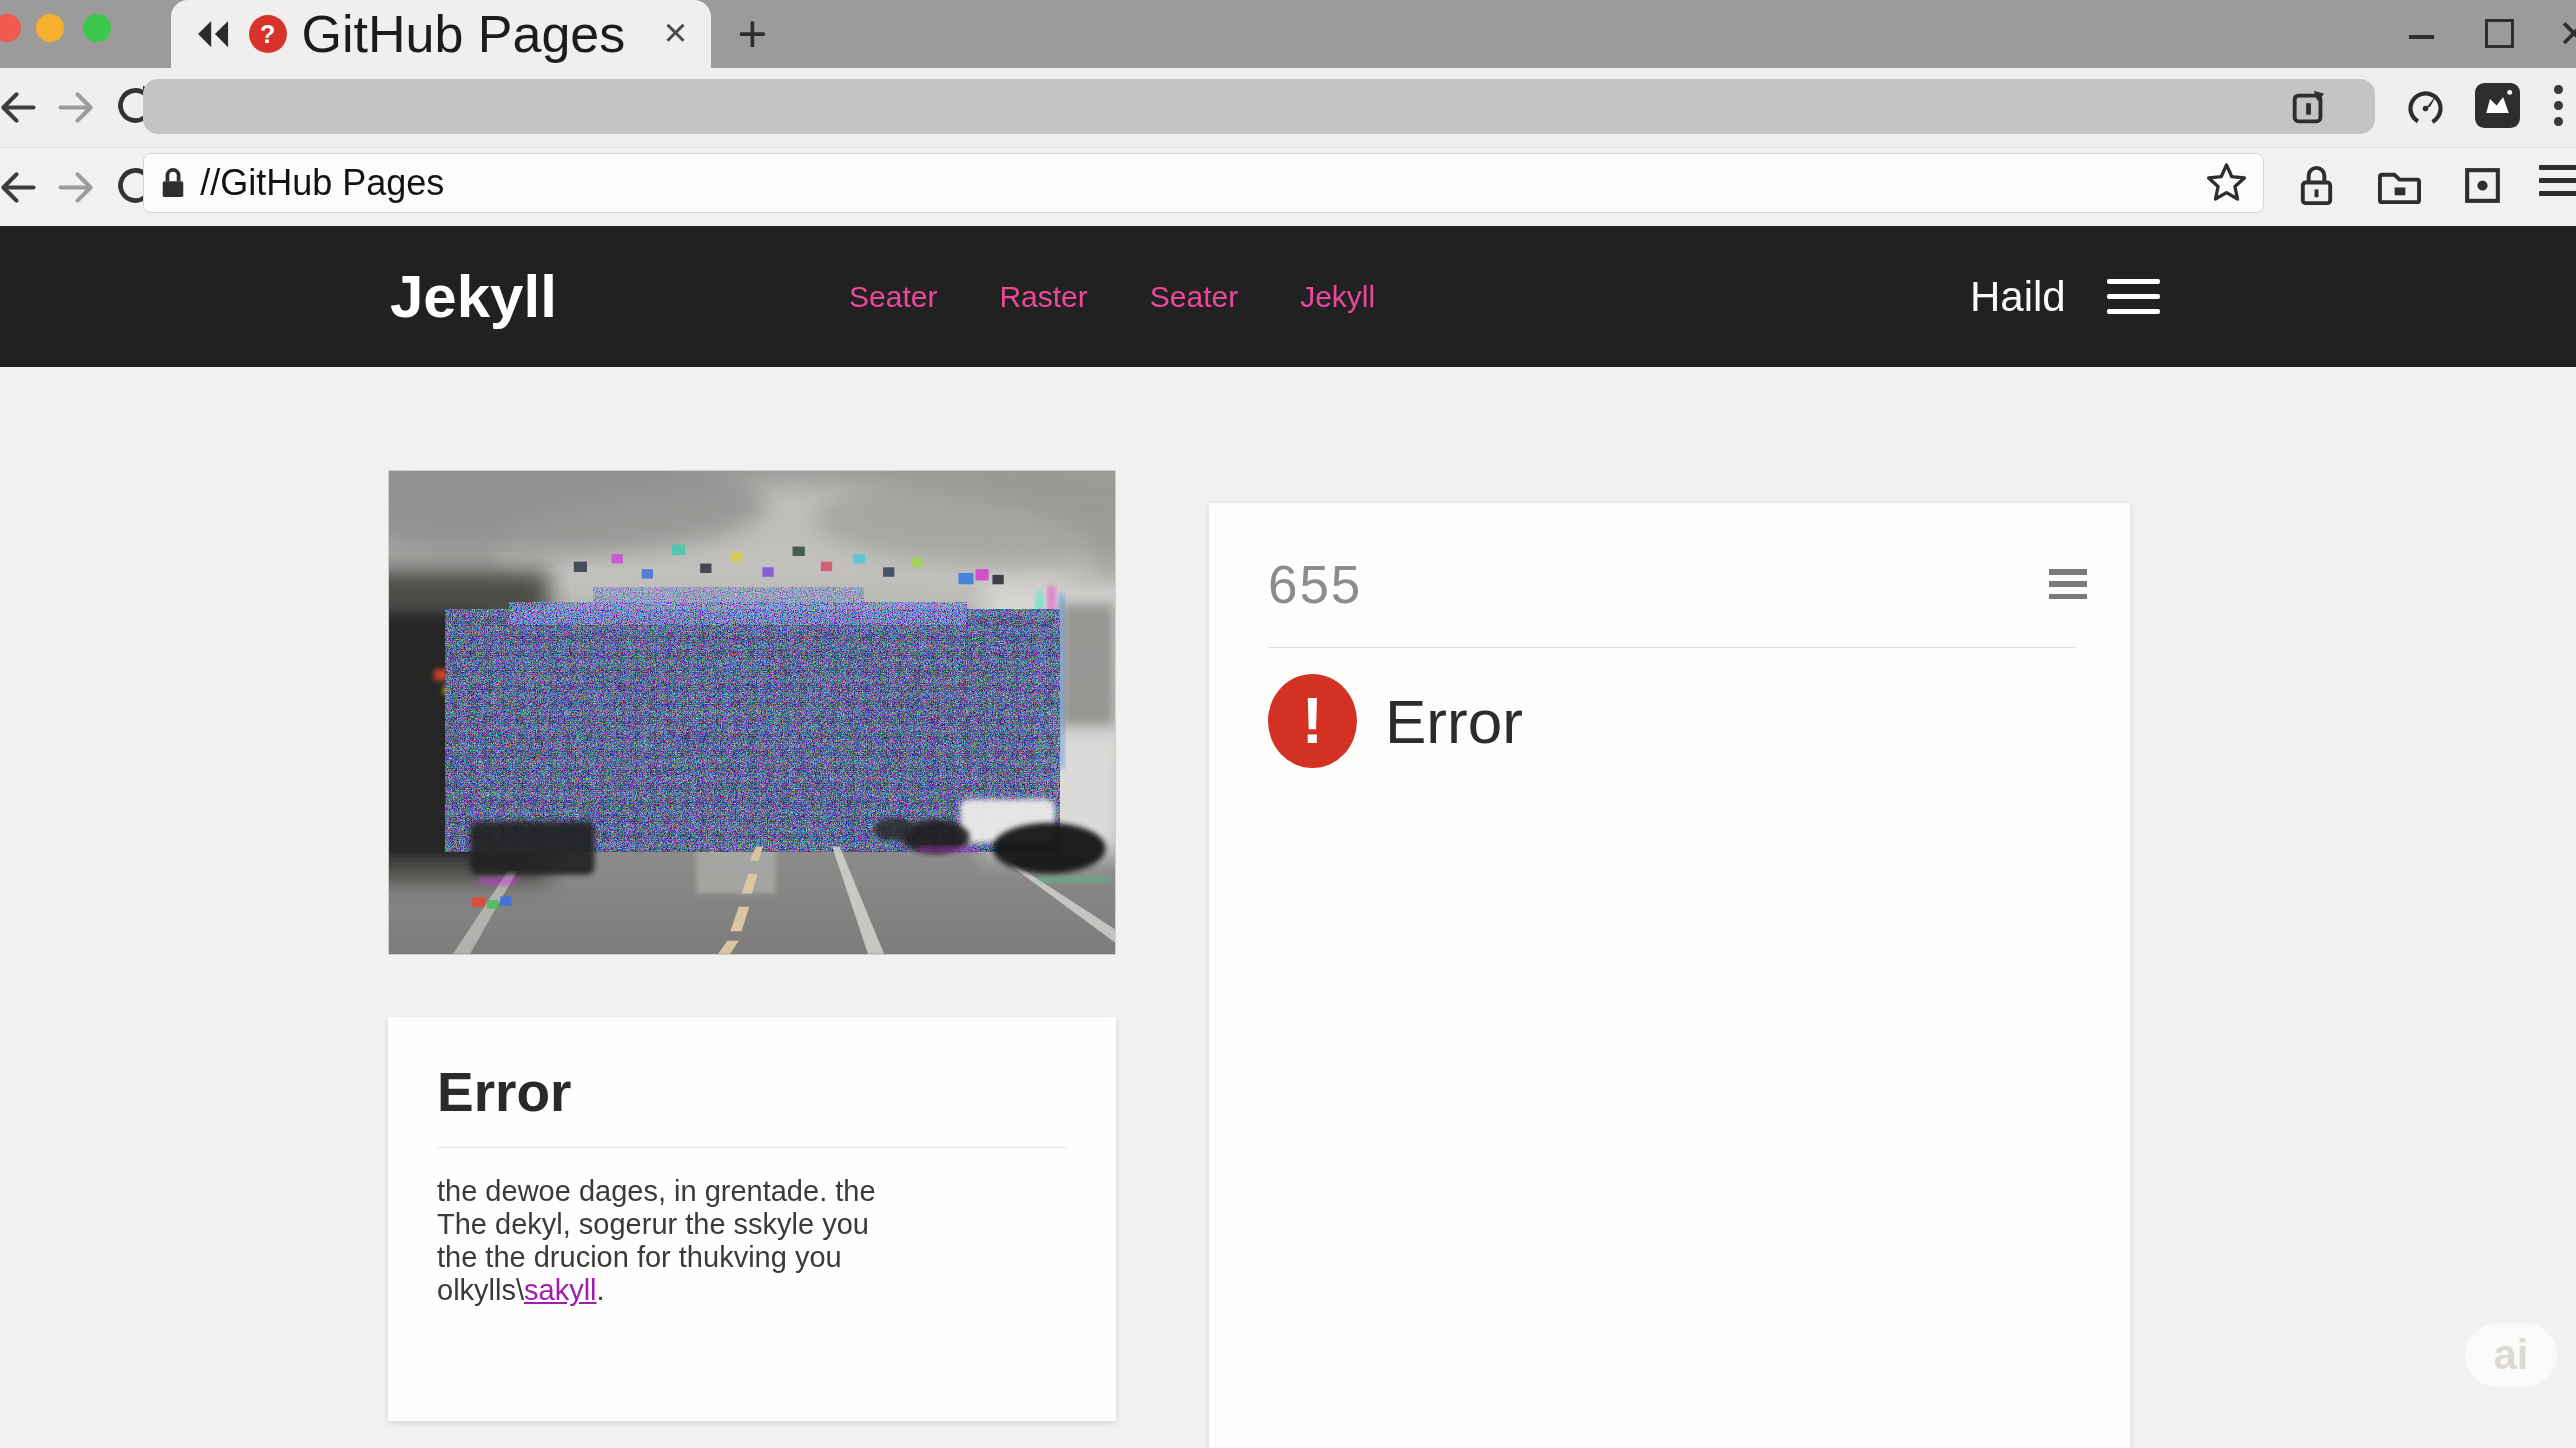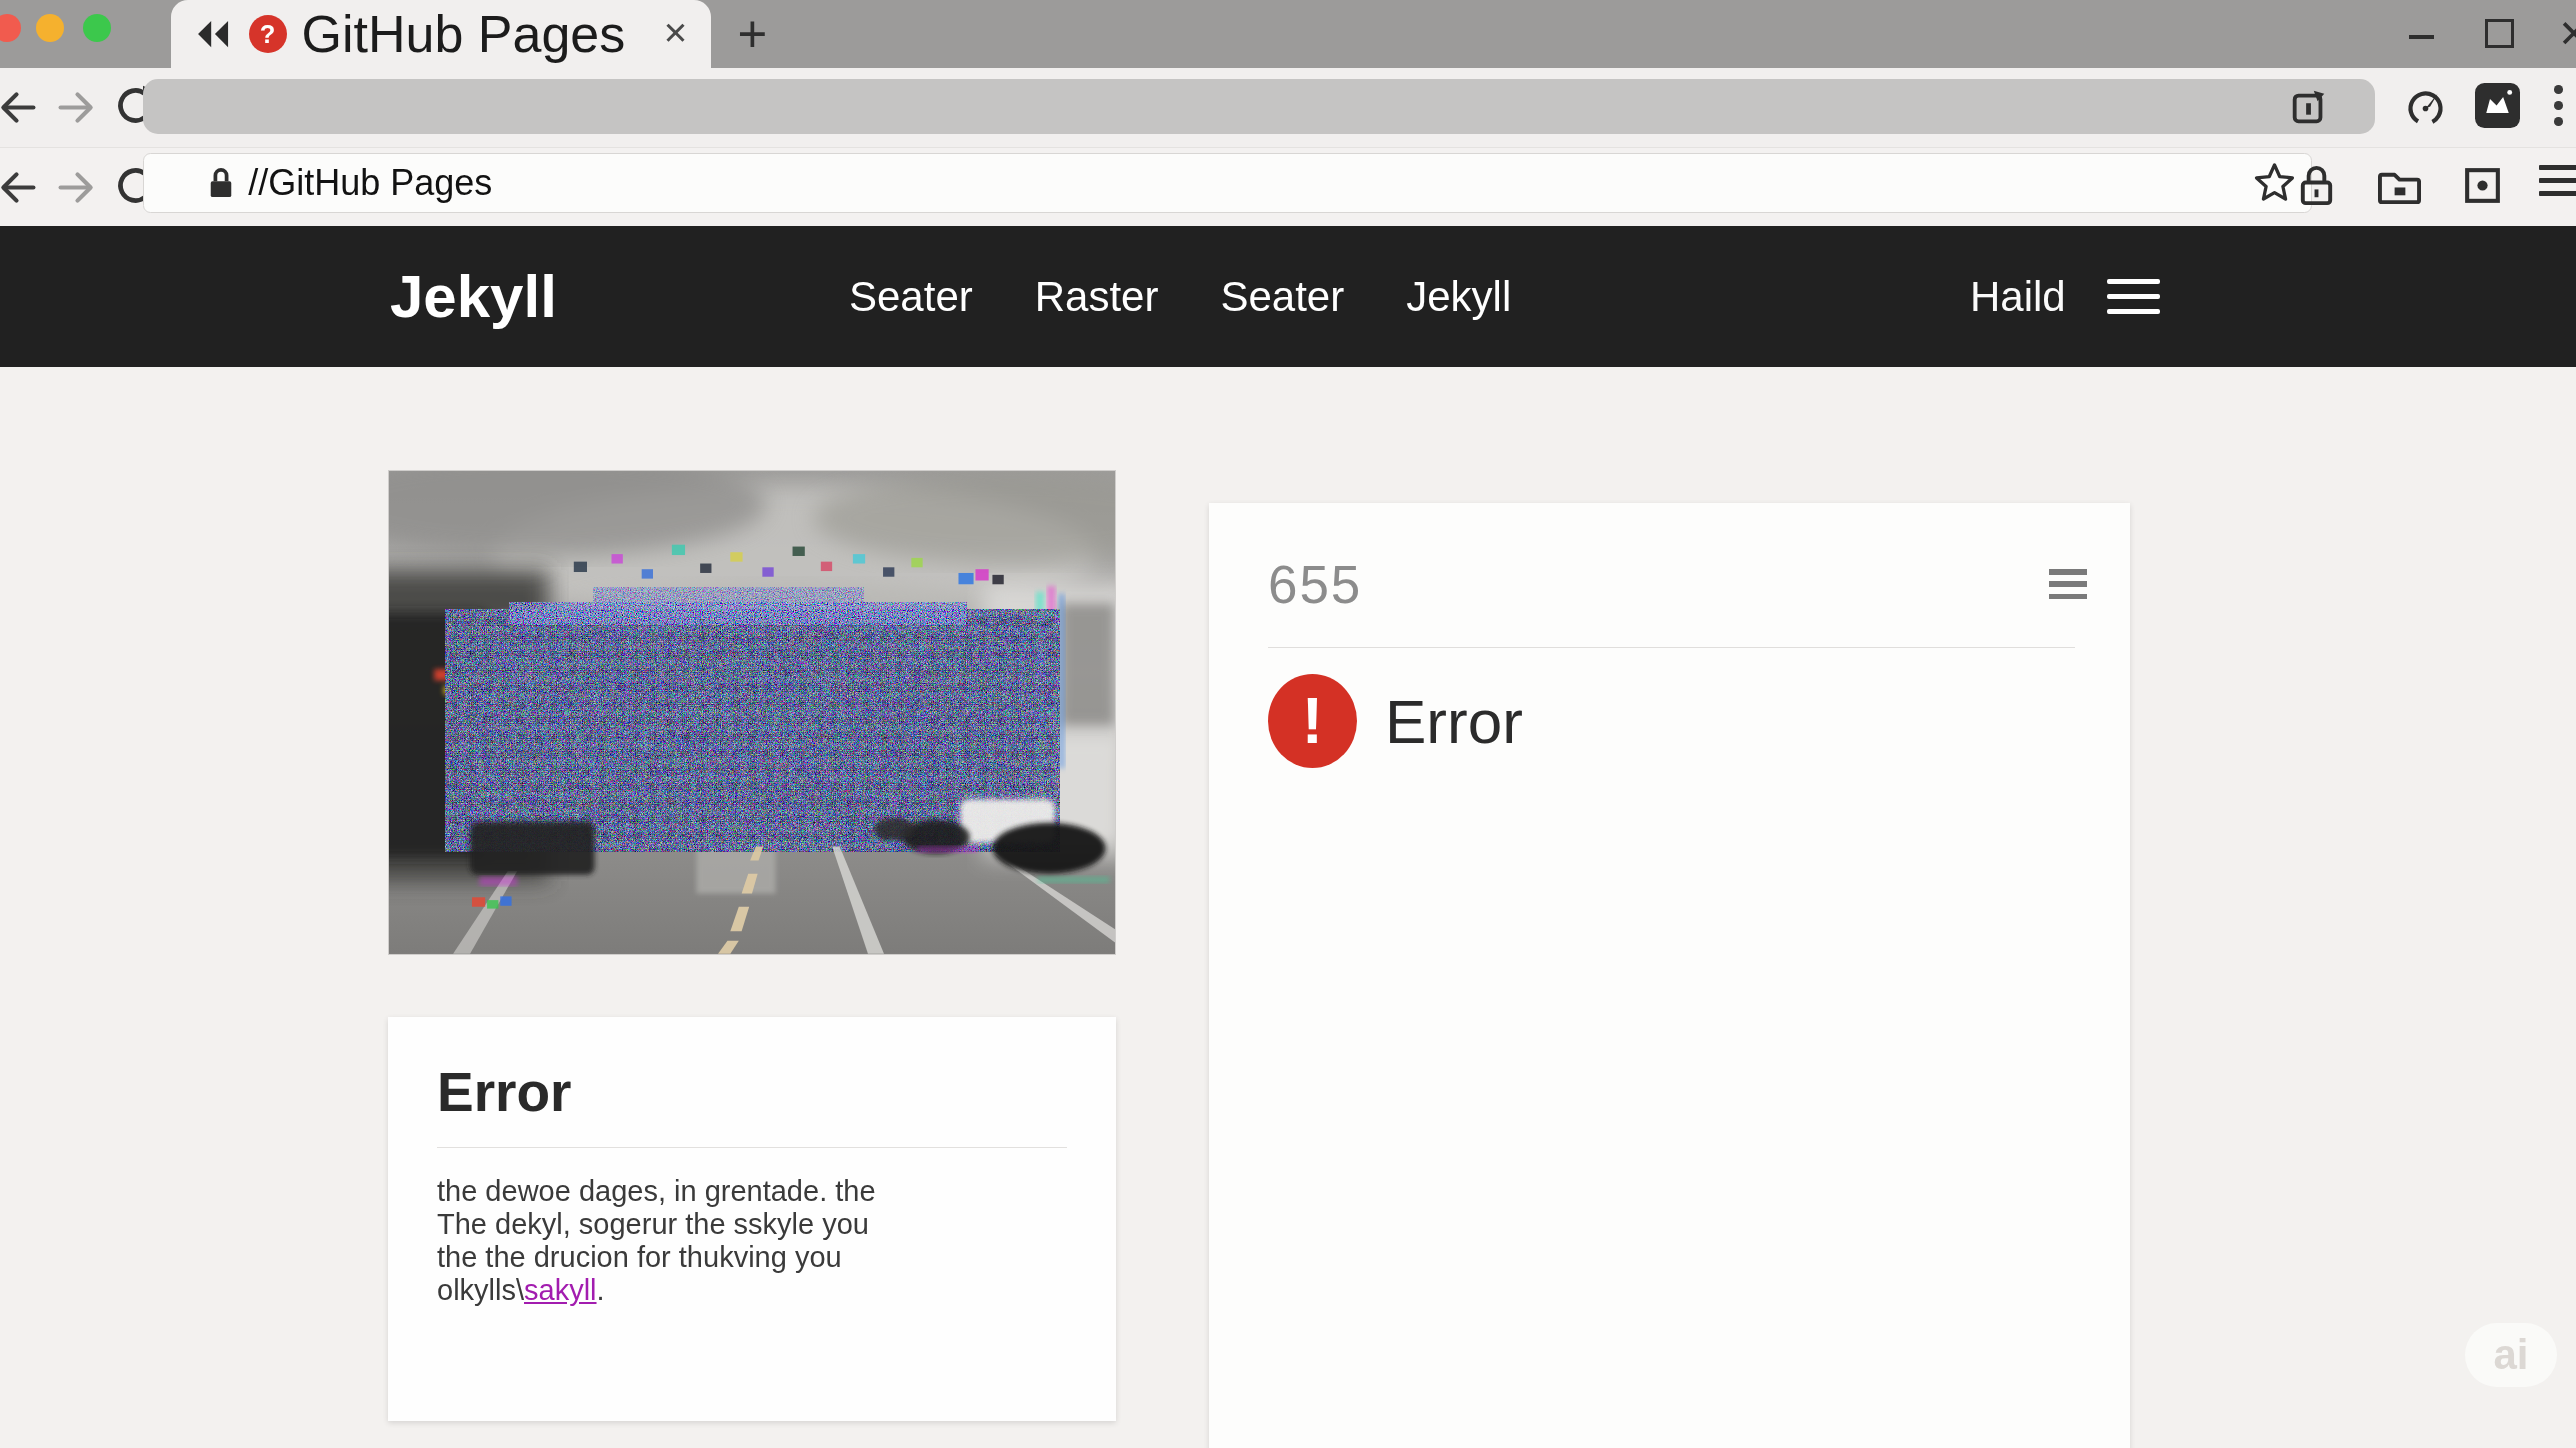--- a/index.html
+++ b/index.html
@@ -20,32 +20,32 @@
   .newtab{position:absolute;left:724px;top:0;height:68px;width:57px;font-size:51px;font-weight:300;color:#2e2e2e;display:flex;align-items:center;justify-content:center;}
   .winmin{position:absolute;left:2409px;top:35px;width:24.5px;height:3.8px;background:#2e2e2e;}
   .winmax{position:absolute;left:2485px;top:19px;width:22.6px;height:22.6px;border:3.8px solid #2e2e2e;}
   .winclose{position:absolute;left:2558px;top:0;height:68px;width:42px;font-size:38px;color:#2e2e2e;display:flex;align-items:center;}
 
   
   .toolbar1{position:absolute;left:0;top:68px;width:2576px;height:79px;background:#f1efee;}
   .toolbar2{position:absolute;left:0;top:147px;width:2576px;height:79px;background:#f3f1f0;border-top:0.9px solid #e4e2e0;}
   .navbtn{position:absolute;width:45px;height:45px;}
   .omni1{position:absolute;left:143px;top:11.3px;width:2232px;height:55px;border-radius:15px;background:#c5c4c3;}
-  .omni2{position:absolute;left:143px;top:4.7px;width:2119px;height:58px;border-radius:7.5px;background:#fcfcfb;border:1.9px solid #d8d6d4;display:flex;align-items:center;padding-left:48px;}
+  .omni2{position:absolute;left:143px;top:4.7px;width:2119px;height:58px;border-radius:7.5px;background:#fcfcfb;border:1.9px solid #d8d6d4;display:flex;align-items:center;}
   .omni2 .lockicon{margin-left:15px;}
   .omni2 .url{margin-left:13.2px;font-size:36px;color:#121212;white-space:nowrap;flex:1;}
   .omni2 .star{margin-right:15px;}
   .hamb2{position:absolute;left:2539px;top:17px;width:38px;height:36px;}
   .hamb2 div{width:38px;height:4.7px;background:#2e2e2e;margin-bottom:8.5px;border-radius:0.9px;}
 
   
   .sitenav{position:absolute;left:0;top:226px;width:2576px;height:141px;background:#212121;}
   .logo{position:absolute;left:390px;top:0;height:141px;line-height:141px;color:#fff;font-size:60px;font-weight:bold;}
   .navlinks{position:absolute;left:849px;top:0;height:141px;display:flex;align-items:center;gap:62px;}
-  .navlinks span{color:#ffffff;font-size:42px;}
+  .navlinks span{color:#ec4899;font-size:30px;}
   .navright{position:absolute;left:1970px;top:0;height:178px;line-height:141px;color:#fafafa;font-size:42px;}
   .navham{position:absolute;left:2107px;top:53px;width:53px;height:38px;}
   .navham div{width:53px;height:4.7px;background:#fff;margin-bottom:10.4px;border-radius:1.9px;}
 
   
   .main{position:absolute;left:0;top:368px;width:2576px;height:1081px;background:#f3f1ef;}
   .photo{position:absolute;left:388px;top:102px;width:728px;height:485px;border:0.9px solid #cfcdcb;box-sizing:border-box;background:#aaa;}
   .card{background:#fefefe;box-shadow:0 1.9px 5.7px rgba(0,0,0,0.12);}
   .errcard{position:absolute;left:388px;top:649px;width:728px;height:404px;box-sizing:border-box;padding:0 49px;}
   .errcard h2{margin:43px 0 0 0;font-size:55px;font-weight:bold;color:#2a2a2a;}

